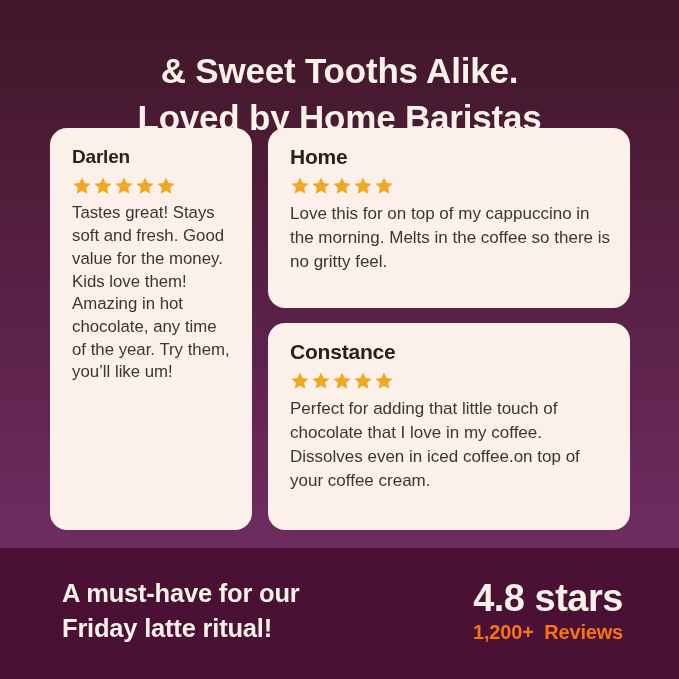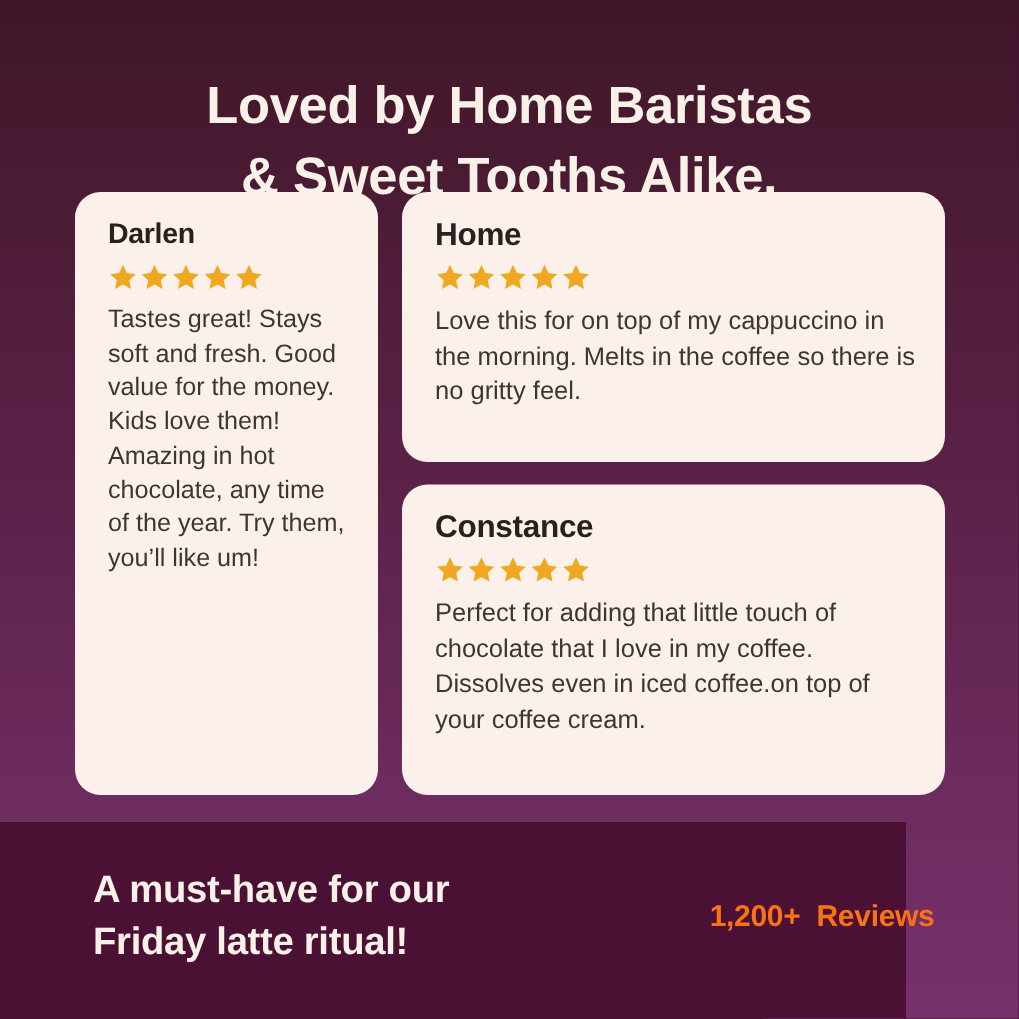--- a/index.html
+++ b/index.html
@@ -93,21 +93,21 @@
   }
   .card--darlen .review-body { font-size: 16.8px; line-height: 22.7px; }
   .card--gail .review-body,
   .card--constance .review-body { font-size: 17px; line-height: 23.7px; }
 
   
   .footer {
     position: absolute;
     left: 0;
     top: 548px;
-    width: 604px;
+    width: 679px;
     height: 131px;
     background: #4a1134;
   }
   .footer-inner {
     position: absolute;
     left: 0; top: 0;
     width: 679px; height: 131px;
     display: flex;
     align-items: center;
     justify-content: space-between;
@@ -144,22 +144,22 @@
     letter-spacing: -0.2px;
     white-space: pre;
   }
 </style>
 </head>
 <body>
 
 <div id="poster">
 
   <h1 class="headline">
+    <span class="hl-line">&amp; Sweet Tooths Alike.</span>
     <span class="hl-line">Loved by Home Baristas</span>
-    <span class="hl-line">&amp; Sweet Tooths Alike.</span>
   </h1>
 
   <div class="cards">
 
     <div class="card card--darlen">
       <div class="reviewer-name">Darlen</div>
       <div class="stars" aria-label="5 out of 5 stars">
         <svg width="20" height="20" viewBox="0 0 24 24" aria-hidden="true">
             <path fill="#efa81f" d="M12 1.8l3.1 6.6 7.1.9-5.2 4.9 1.4 7-6.4-3.5L5.6 21.2l1.4-7L1.8 9.3l7.1-.9z"></path>
           </svg><svg width="20" height="20" viewBox="0 0 24 24" aria-hidden="true">
@@ -213,18 +213,19 @@
 
   </div>
 
   <div class="footer">
     <div class="footer-inner">
       <div class="footer-quote">
         <span class="fq-line">A must-have for our</span>
         <span class="fq-line">Friday latte ritual!</span>
       </div>
       <div class="footer-rating">
+        <span class="rating-score">4.8 stars</span>
         <span class="rating-count">1,200+  Reviews</span>
       </div>
     </div>
   </div>
 
 </div>
 
 </body></html>

